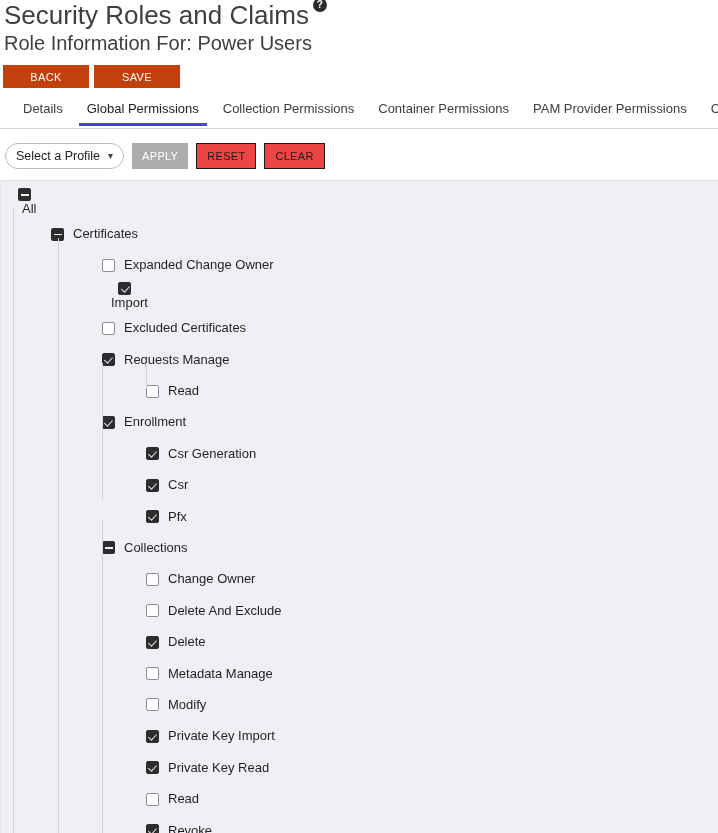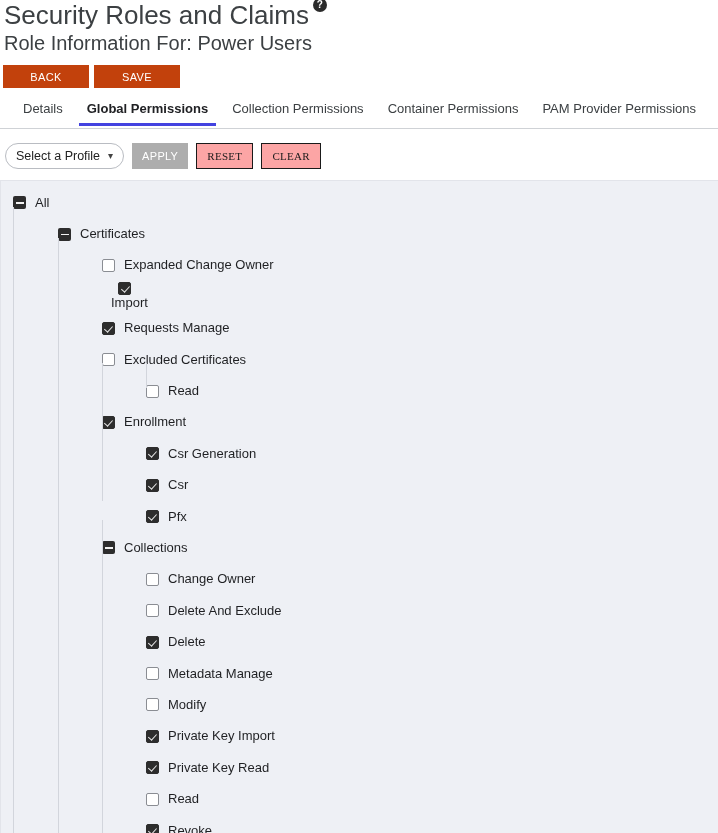--- a/index.html
+++ b/index.html
@@ -50,21 +50,21 @@
     position: absolute; left: 0px; top: 101px; width: 718px; height: 28px;
     border-bottom: 1px solid #cfd2d6;
     display: flex; align-items: flex-start; padding-left: 11px;
   }
   .tab {
     position: relative; font-size: 13px; color: #3c4043;
     padding: 0 0 8px 0; margin-right: 24px; cursor: pointer;
     white-space: nowrap; line-height: 16px;
   }
   .tab:first-child { margin-left: 12px; }
-  .tab.active { font-weight: 700; color: #202124; }
+  .tab.active { font-weight: 400; color: #202124; }
   .tab.active::after {
     content: ""; position: absolute; left: -8px; right: -8px; bottom: -1px;
     height: 3px; background: #4343e0;
   }
 
   
   .profile-row {
     position: absolute; left: 5px; top: 143px;
     display: flex; align-items: flex-end; gap: 8px;
   }
@@ -77,24 +77,24 @@
   }
   .caret { font-size: 10px; color: #444; line-height: 1; }
   .btn-apply {
     height: 26px; min-width: 50px; padding: 0 10px;
     background: #adadad; color: #ffffff; border: none;
     font-size: 11px; letter-spacing: .3px; cursor: default;
     font-family: "Liberation Sans", sans-serif;
   }
   .btn-outline {
     height: 26px; min-width: 50px; padding: 0 10px;
-    background: #fca5a5; color: #1a1a1a;
+    background: #ef4444; color: #1a1a1a;
     border: 1.5px solid #1a1a1a;
     font-size: 11px; letter-spacing: .3px; cursor: pointer;
-    font-family: Liberation Serif, serif;
+    font-family: Liberation Sans, sans-serif;
   }
 
   
   .tree-panel {
     position: absolute; left: 0px; top: 180px;
     width: 718px; height: 653px;
     background: #eef0f5;
     border-left: 1px solid #e2e4ea;
     border-top: 1px solid #e2e4ea;
     overflow: hidden;
@@ -169,53 +169,53 @@
       <span class="caret">▾</span>
     </div>
     <button class="btn-apply">APPLY</button>
     <button class="btn-outline">RESET</button>
     <button class="btn-outline">CLEAR</button>
   </div>
 
   <div class="tree-panel">
     <div class="tree-rows" id="tree-rows">
         <div class="row">
-          <div class="ctrl" style="left: 12px;">
+          <div class="ctrl" style="left: 12px; flex-direction: column;">
             <span class="expander"></span>
             <span class="label">All</span>
           </div>
         </div>
         <div class="row">
-          <div class="ctrl" style="left: 57px;">
+          <div class="ctrl" style="left: 50px;">
             <span class="expander"></span>
             <span class="label">Certificates</span>
           </div>
         </div>
         <div class="row">
           <div class="ctrl" style="left: 101px;">
             <span class="cb"></span>
             <span class="label">Expanded Change Owner</span>
           </div>
         </div>
         <div class="row">
           <div class="ctrl" style="left: 101px; flex-direction: column;">
             <span class="cb checked"></span>
             <span class="label">Import</span>
           </div>
         </div>
         <div class="row">
           <div class="ctrl" style="left: 101px;">
+            <span class="cb"></span>
+            <span class="label">Excluded Certificates</span>
+          </div>
+        </div>
+        <div class="row">
+          <div class="ctrl" style="left: 101px;">
             <span class="cb checked"></span>
             <span class="label">Requests Manage</span>
-          </div>
-        </div>
-        <div class="row">
-          <div class="ctrl" style="left: 101px;">
-            <span class="cb"></span>
-            <span class="label">Excluded Certificates</span>
           </div>
         </div>
         <div class="row">
           <div class="ctrl" style="left: 145px;">
             <span class="cb"></span>
             <span class="label">Read</span>
           </div>
         </div>
         <div class="row">
           <div class="ctrl" style="left: 101px;">

